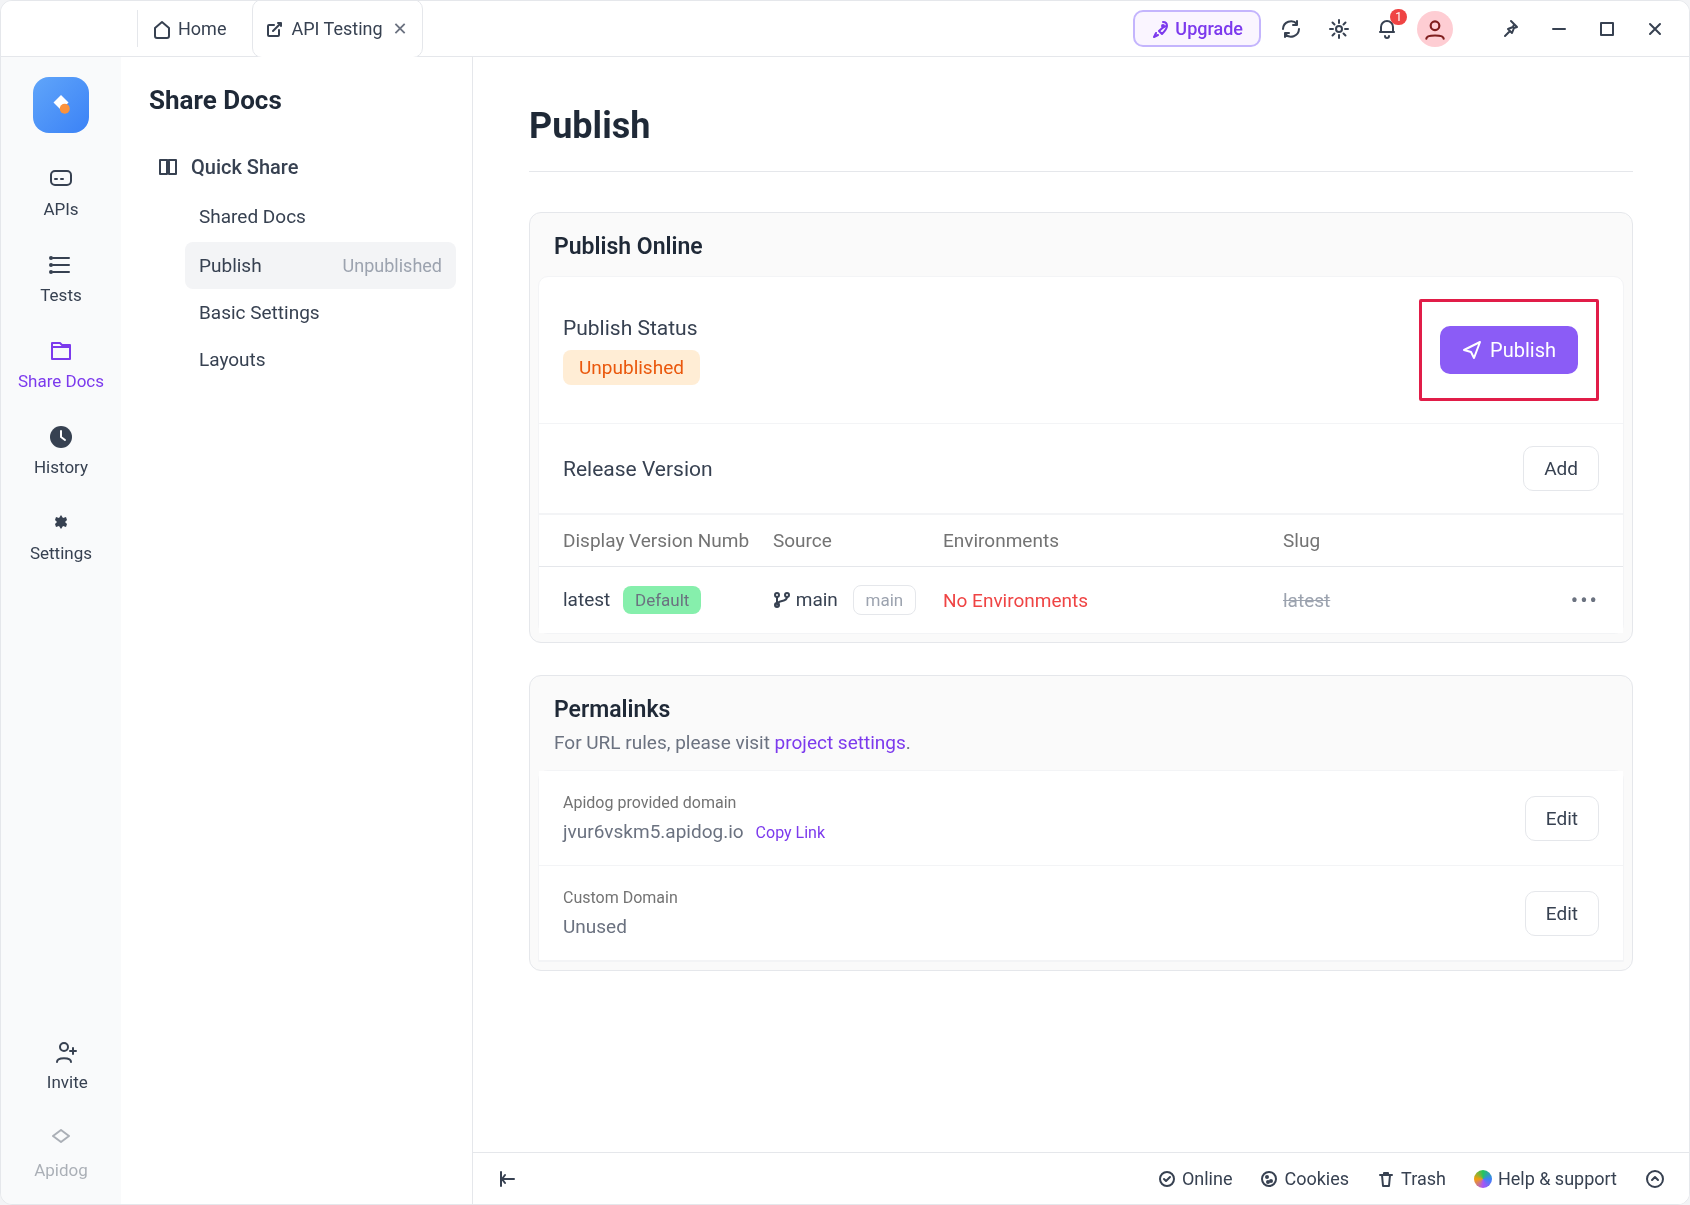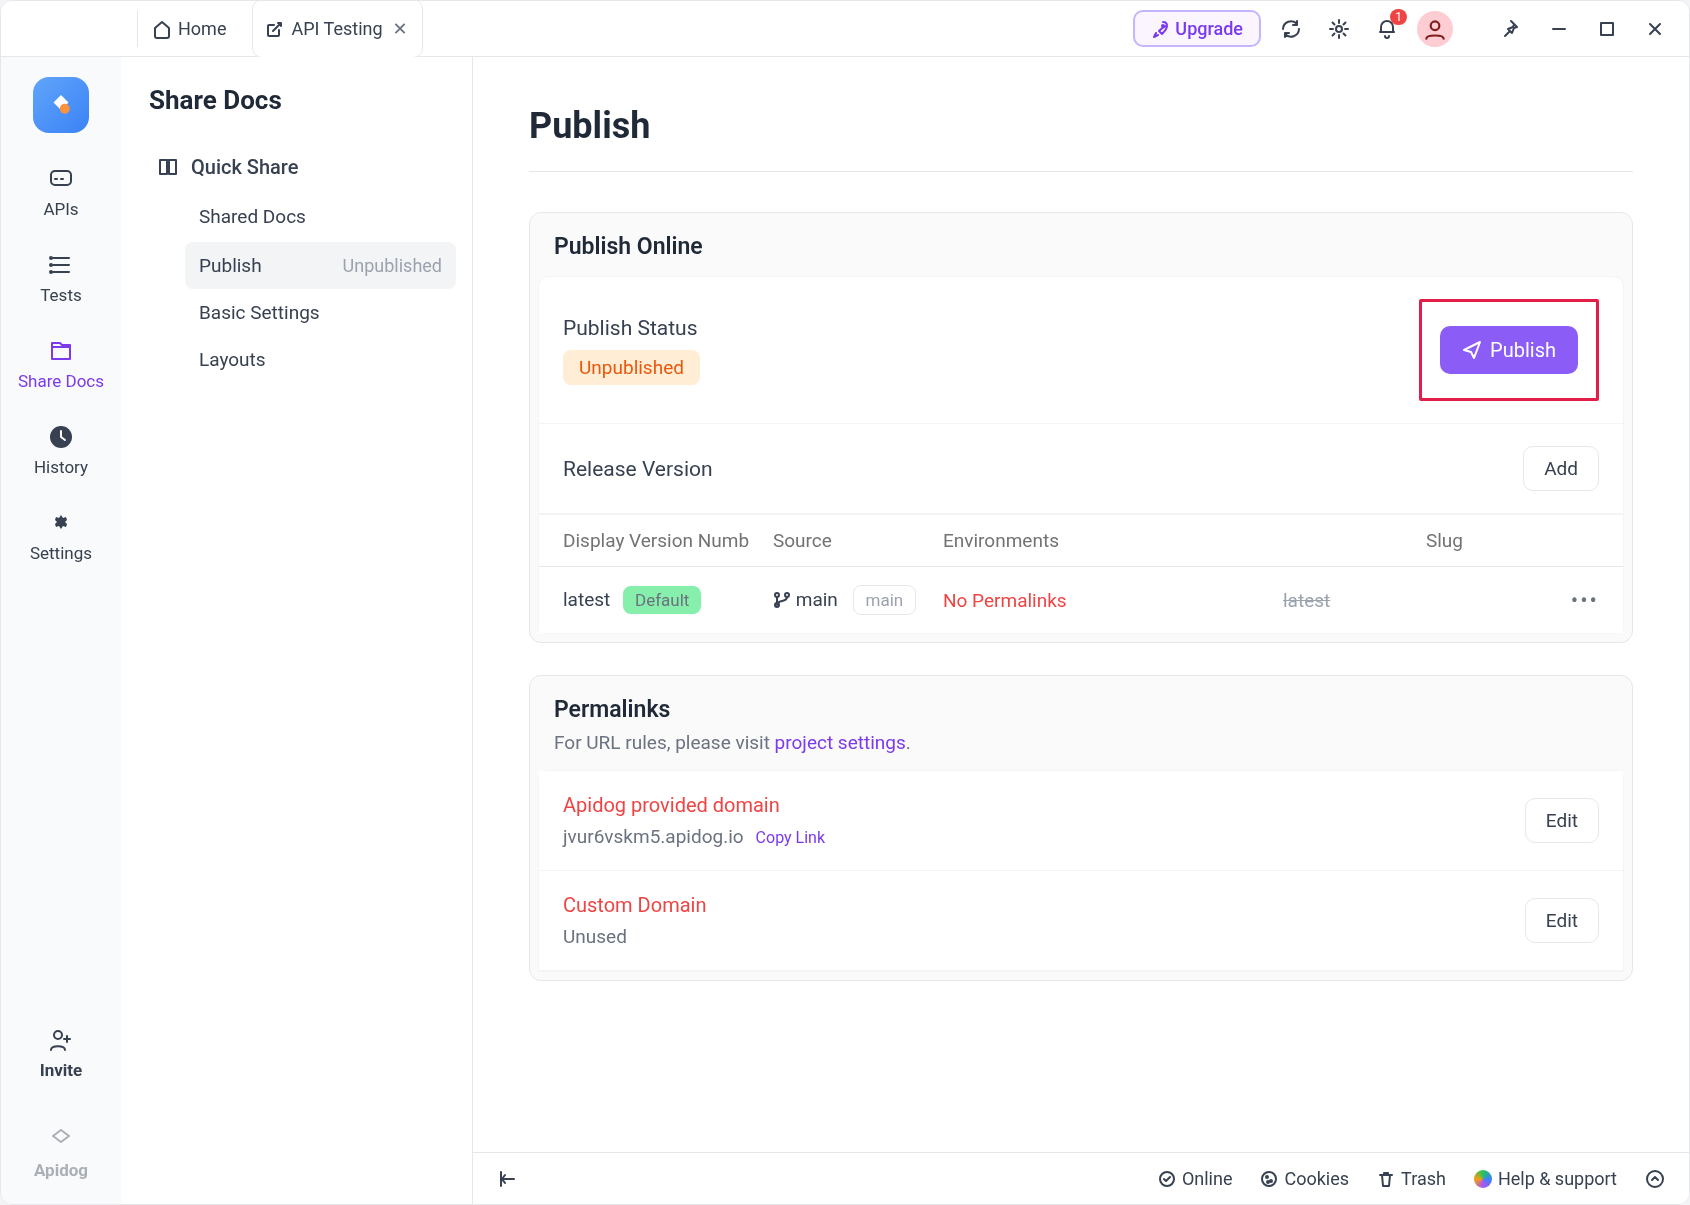--- a/index.html
+++ b/index.html
@@ -20,21 +20,21 @@
   
   
   .body { flex: 1; display: flex; overflow: hidden; }
   
   
   .rail { width: 120px; background: #f9fafb; display: flex; flex-direction: column; align-items: center; padding-top: 20px; gap: 32px; }
   .rail-logo { width: 56px; height: 56px; border-radius: 16px; background: linear-gradient(135deg,#60a5fa,#3b82f6); display:flex; align-items:center; justify-content:center; }
   .rail-item { display:flex; flex-direction:column; align-items:center; gap:6px; cursor:pointer; color:#374151; font-size:17px; }
   .rail-item.active { color:#7c3aed; }
   .rail-item svg { width:28px; height:28px; }
-  .rail-bottom { margin-top: auto; margin-bottom: 24px; display:flex; flex-direction:column; align-items:center; gap:46px;font-weight:bold;}
+  .rail-bottom { margin-top: auto; margin-bottom: 24px; display:flex; flex-direction:column; align-items:flex-end; gap:34px;}
   .rail-ghost { opacity:.4; }
   
   
   .sidebar2 { width: 352px; background:#fff; border-right:1px solid #e5e7eb; padding: 28px 16px 0 28px; }
   .sidebar2 h1 { font-size: 26px; font-weight: 700; color:#1f2937; margin-bottom: 28px;}
   .nav-group { display:flex; flex-direction:column; gap:2px; }
   .nav-row { display:flex; align-items:center; gap:12px; padding: 12px 8px; font-size:20px; color:#374151; cursor:pointer; border-radius:8px;}
   .nav-row.parent { font-weight:500; }
   .nav-row.between { justify-content:space-between; }
   .nav-row .preview-link { color:#7c3aed; font-weight:500; font-size:19px;}
@@ -58,31 +58,31 @@
   .row:last-child { border-bottom:none;}
   .row-col { display:flex; flex-direction:column; gap:10px;}
   .row-label { font-size:21px; color:#374151; }
   .pill-orange { display:inline-block; background:#ffedd5; color:#ea580c; padding:6px 16px; border-radius:8px; font-size:19px;}
   
   .publish-wrap { border:3.5px solid #e11d48; padding: 24px 18px; border-radius:2px; }
   .publish-btn { background:#8b5cf6; color:#fff; border:none; padding:12px 22px; font-size:20px; border-radius:10px; cursor:pointer; display:flex; align-items:center; gap:8px;}
   .btn-outline { background:#fff; border:1px solid #e5e7eb; padding:10px 20px; font-size:19px; border-radius:10px; cursor:pointer; color:#374151;}
   
   .table-head { display:flex; padding: 14px 24px; font-size:19px; color:#737373; border-bottom:1px solid #e5e7eb; border-top:1px solid #f3f4f6; background:#fff;}
-  .th1{width:210px;} .th2{width:170px;} .th3{width:340px;} .th4{width:180px;text-align:right;}
+  .th1{width:210px;} .th2{width:170px;} .th3{width:340px;} .th4{width:180px;}
   .table-row { display:flex; align-items:center; padding: 18px 24px; font-size:19px; color:#374151; background:#fff;}
   .chip { background:#86efac; color:#6b7280; padding:4px 12px; border-radius:8px; font-size:17px; margin-left:8px; display:inline-block;}
   .chip-outline { border:1px solid #e5e7eb; background:#fff; color:#9ca3af; padding:4px 12px; border-radius:8px; font-size:17px; margin-left:10px; display:inline-block;}
   .env-red { color:#ef4444; }
   .slug-strike { color:#9ca3af; text-decoration:line-through;}
   .dots { color:#6b7280; cursor:pointer; font-size:22px; letter-spacing:2px;}
   
   .domain-row { display:flex; align-items:center; justify-content:space-between; padding:22px 24px; background:#fff; border-bottom:1px solid #f3f4f6;}
   .domain-row .left { display:flex; flex-direction:column; gap:8px;}
-  .domain-title { font-size:20px; color:#ef4444;}
+  .domain-title { font-size:16px; color:#737373;}
   .domain-sub { font-size:19px; color:#6b7280;}
   .copy-link { color:#7c3aed; margin-left:8px; cursor:pointer;}
   
   
   .footer { height:52px; border-top:1px solid #e5e7eb; background:#fff; display:flex; align-items:center; padding:0 24px; gap:26px; font-size:18px; color:#374151;}
   .foot-left{}
   .foot-right{margin-left:auto; display:flex; gap:28px; align-items:center;}
   .foot-item{display:flex; align-items:center; gap:6px; cursor:pointer;}
   .help-dot { width:18px; height:18px; border-radius:50%; background: conic-gradient(#22c55e,#3b82f6,#a855f7,#f59e0b,#22c55e);}
   
@@ -292,21 +292,21 @@
               <div class="th2">
                 <svg width="18" height="18" style="vertical-align:-3px">
                     <circle cx="4" cy="4" r="2"></circle>
                     <circle cx="4" cy="14" r="2"></circle>
                     <circle cx="14" cy="4" r="2"></circle>
                     <path d="M4 6v6M14 6c0 6-10 2-10 8"></path>
                   </svg>
                 <span>main</span>
                 <span class="chip-outline">main</span>
               </div>
-              <div class="th3 env-red">No Permalinks</div>
+              <div class="th3 env-red">No Environments</div>
               <div class="th4" style="display:flex;justify-content:space-between;align-items:center;flex:1">
                 <span class="slug-strike">latest</span>
                 <span class="dots">•••</span>
               </div>
             </div>
           </div>
         </div>
 
         <div class="card">
           <div class="card-head">Permalinks</div>

